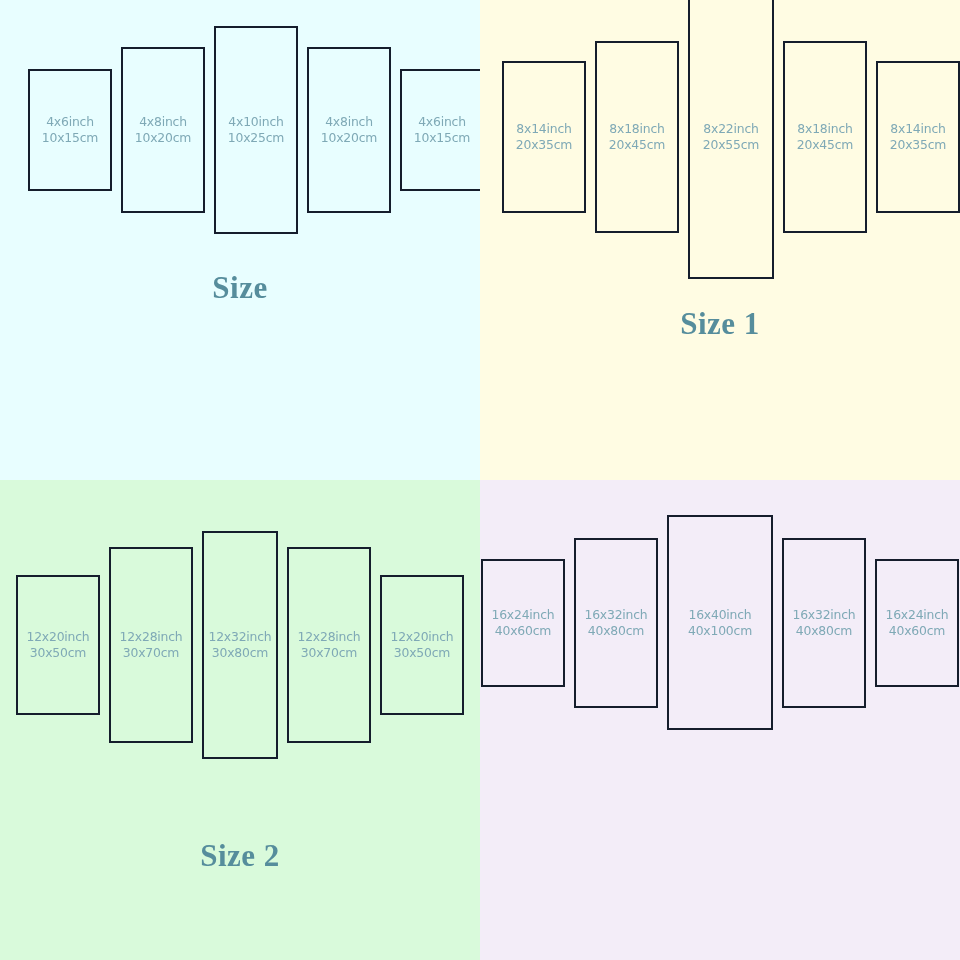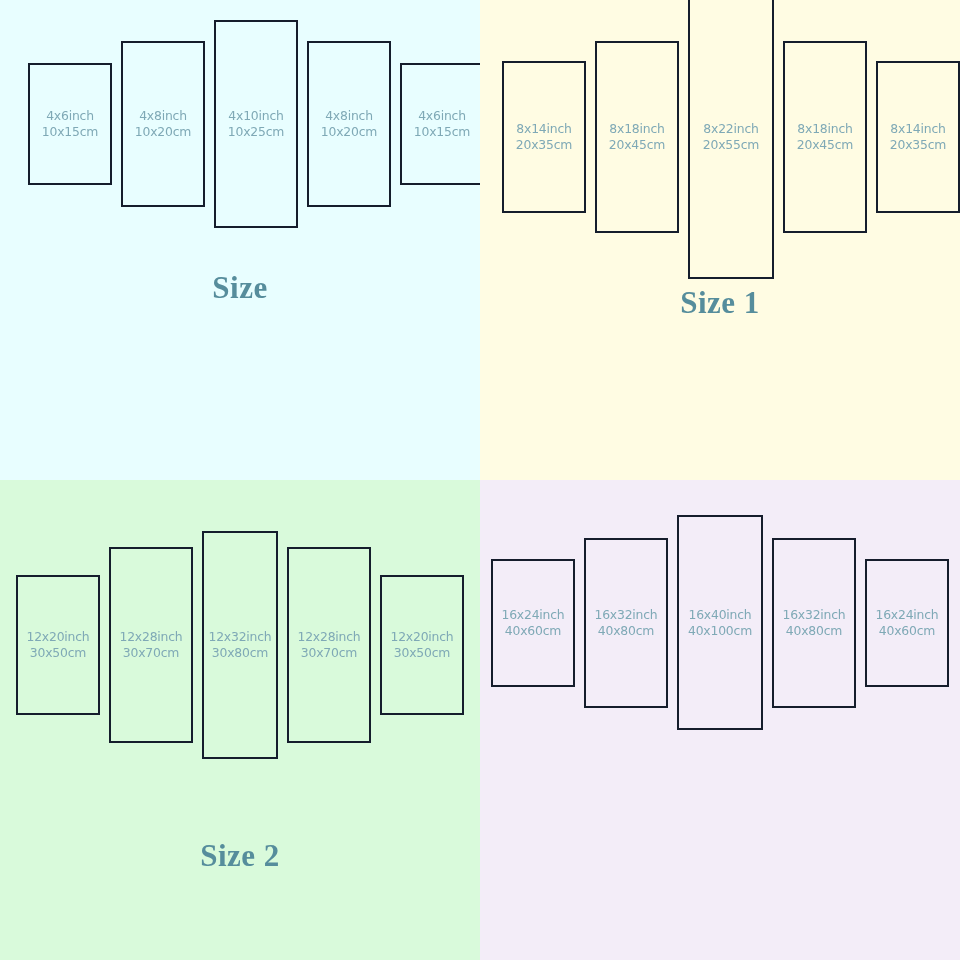--- a/index.html
+++ b/index.html
@@ -63,21 +63,21 @@
     font-weight:700;
     font-size:31px;
     letter-spacing:0.5px;
   }
 </style>
 </head>
 <body>
 
 <div class="board" id="board">
     <div class="quadrant" style="background: rgb(232, 254, 255);">
-      <div class="panel-row" style="top: 20px; height: 208px; padding-left: 32px;">
+      <div class="panel-row" style="top: 26px; height: 208px; padding-left: 32px;">
         <div class="panel" style="width: 84px; height: 122px;">
           <div class="panel-label"><span>4x6inch</span><span class="l2">10x15cm</span></div>
         </div>
         <div class="panel" style="width: 84px; height: 166px;">
           <div class="panel-label"><span>4x8inch</span><span class="l2">10x20cm</span></div>
         </div>
         <div class="panel" style="width: 84px; height: 208px; text-decoration: underline;">
           <div class="panel-label"><span>4x10inch</span><span class="l2">10x25cm</span></div>
         </div>
         <div class="panel" style="width: 84px; height: 166px;">
@@ -100,21 +100,21 @@
         <div class="panel" style="width: 86px; height: 284px;">
           <div class="panel-label"><span>8x22inch</span><span class="l2">20x55cm</span></div>
         </div>
         <div class="panel" style="width: 84px; height: 192px;">
           <div class="panel-label"><span>8x18inch</span><span class="l2">20x45cm</span></div>
         </div>
         <div class="panel" style="width: 84px; height: 152px;">
           <div class="panel-label"><span>8x14inch</span><span class="l2">20x35cm</span></div>
         </div>
       </div>
-      <div class="quad-title" style="top: 285px;">Size 1</div>
+      <div class="quad-title" style="top: 306px;">Size 1</div>
     </div>
     <div class="quadrant" style="background: rgb(217, 250, 219);">
       <div class="panel-row" style="top: 51px; height: 228px;">
         <div class="panel" style="width: 84px; height: 140px;">
           <div class="panel-label"><span>12x20inch</span><span class="l2">30x50cm</span></div>
         </div>
         <div class="panel" style="width: 84px; height: 196px;">
           <div class="panel-label"><span>12x28inch</span><span class="l2">30x70cm</span></div>
         </div>
         <div class="panel" style="width: 76px; height: 228px;">
@@ -130,21 +130,21 @@
       <div class="quad-title" style="top: 318px; margin-top: 40px;">Size 2</div>
     </div>
     <div class="quadrant" style="background: rgb(243, 237, 248);">
       <div class="panel-row" style="top: 35px; height: 215px;">
         <div class="panel" style="width: 84px; height: 128px;">
           <div class="panel-label"><span>16x24inch</span><span class="l2">40x60cm</span></div>
         </div>
         <div class="panel" style="width: 84px; height: 170px;">
           <div class="panel-label"><span>16x32inch</span><span class="l2">40x80cm</span></div>
         </div>
-        <div class="panel" style="width: 86px; height: 215px;">
+        <div class="panel" style="width: 106px; height: 215px;">
           <div class="panel-label"><span>16x40inch</span><span class="l2">40x100cm</span></div>
         </div>
         <div class="panel" style="width: 84px; height: 170px;">
           <div class="panel-label"><span>16x32inch</span><span class="l2">40x80cm</span></div>
         </div>
         <div class="panel" style="width: 84px; height: 128px;">
           <div class="panel-label"><span>16x24inch</span><span class="l2">40x60cm</span></div>
         </div>
       </div>
     </div>

